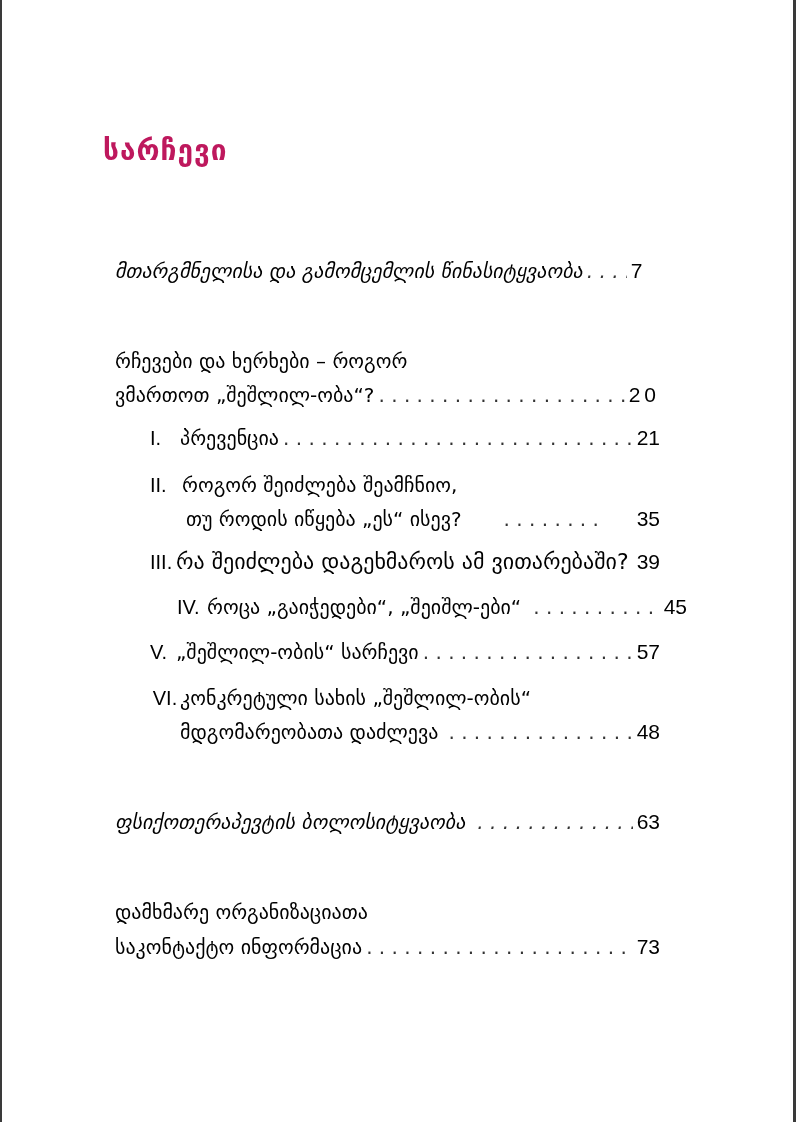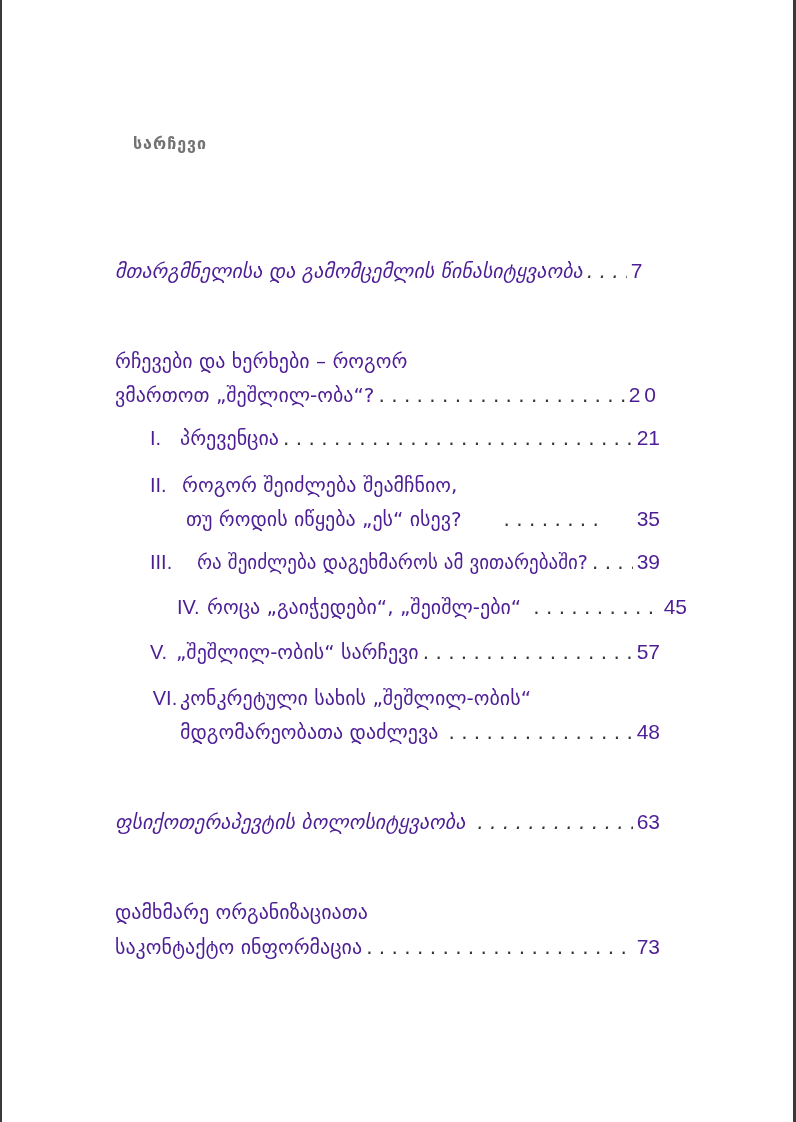--- a/index.html
+++ b/index.html
@@ -4,24 +4,24 @@
 <style>
   html, body { margin: 0; padding: 0; }
   body {
     width: 796px; height: 1122px; background: #ffffff; position: relative; overflow: hidden;
     font-family: "DejaVu Sans", sans-serif; color: #1a1a1a;
   }
   .edge-left { position: absolute; left: 0; top: 0; width: 2px; height: 1122px; background: #3a3a3a; }
   .edge-right { position: absolute; right: 0; top: 0; width: 3px; height: 1122px; background: #3a3a3a; }
   .page { position: absolute; left: 0; top: 0; width: 796px; height: 1122px; }
   .title {
-    position: absolute; left: 133px; top: 134px;
-    font-size: 16px; font-weight: bold; letter-spacing: 1px; color: #737373;
+    position: absolute; left: 103px; top: 134px;
+    font-size: 28px; font-weight: bold; letter-spacing: 1px; color: #be185d;
   }
-  .entry { position: absolute; font-size: 20px; line-height: 30px; color: #4c1d95; }
+  .entry { position: absolute; font-size: 20px; line-height: 30px; color: #000000; }
   .line { display: flex; align-items: baseline; white-space: nowrap; }
   .dots { flex: 1; overflow: hidden; white-space: nowrap; letter-spacing: 3px; color: #333; margin: 0 4px 0 4px; }
   .dots::before { content: ". . . . . . . . . . . . . . . . . . . . . . . . . . . . . . . . . . . . . . . . . . . . . . . . . . . . . . . . . . . . . . . ."; letter-spacing: 0px; }
   .page-num { flex: none; font-family: "Liberation Sans", sans-serif; font-size: 21px; }
   .italic { font-style: italic; }
   .num { display: inline-block; font-family: "Liberation Sans", sans-serif; font-size: 20px; }
 </style>
 </head>
 <body>
 
@@ -67,21 +67,21 @@
     <div class="line" style="padding-left:36px; margin-top:4px;gap:28px;">
       <span>თუ როდის იწყება „ეს“ ისევ?</span>
       <span class="dots" style="margin-left:14px;"></span>
       <span class="page-num">35</span>
     </div>
   </div>
 
   <div class="entry" style="left:150px; top:547px; width:510px;">
     <div class="line">
       <span class="num" style="width:34px;">III.</span>
-      <span style="font-size:19px;margin-left:13px;">რა შეიძლება დაგეხმაროს ამ ვითარებაში?</span>
+      <span style="font-size:22px;">რა შეიძლება დაგეხმაროს ამ ვითარებაში?</span>
       <span class="dots"></span>
       <span class="page-num">39</span>
     </div>
   </div>
 
   <div class="entry" style="left:140px; top:592px; width:510px;margin-left:37px;">
     <div class="line">
       <span class="num" style="width:30px;">IV.</span>
       <span>როცა „გაიჭედები“, „შეიშლ-ები“</span>
       <span class="dots" style="margin-left:12px;"></span>

